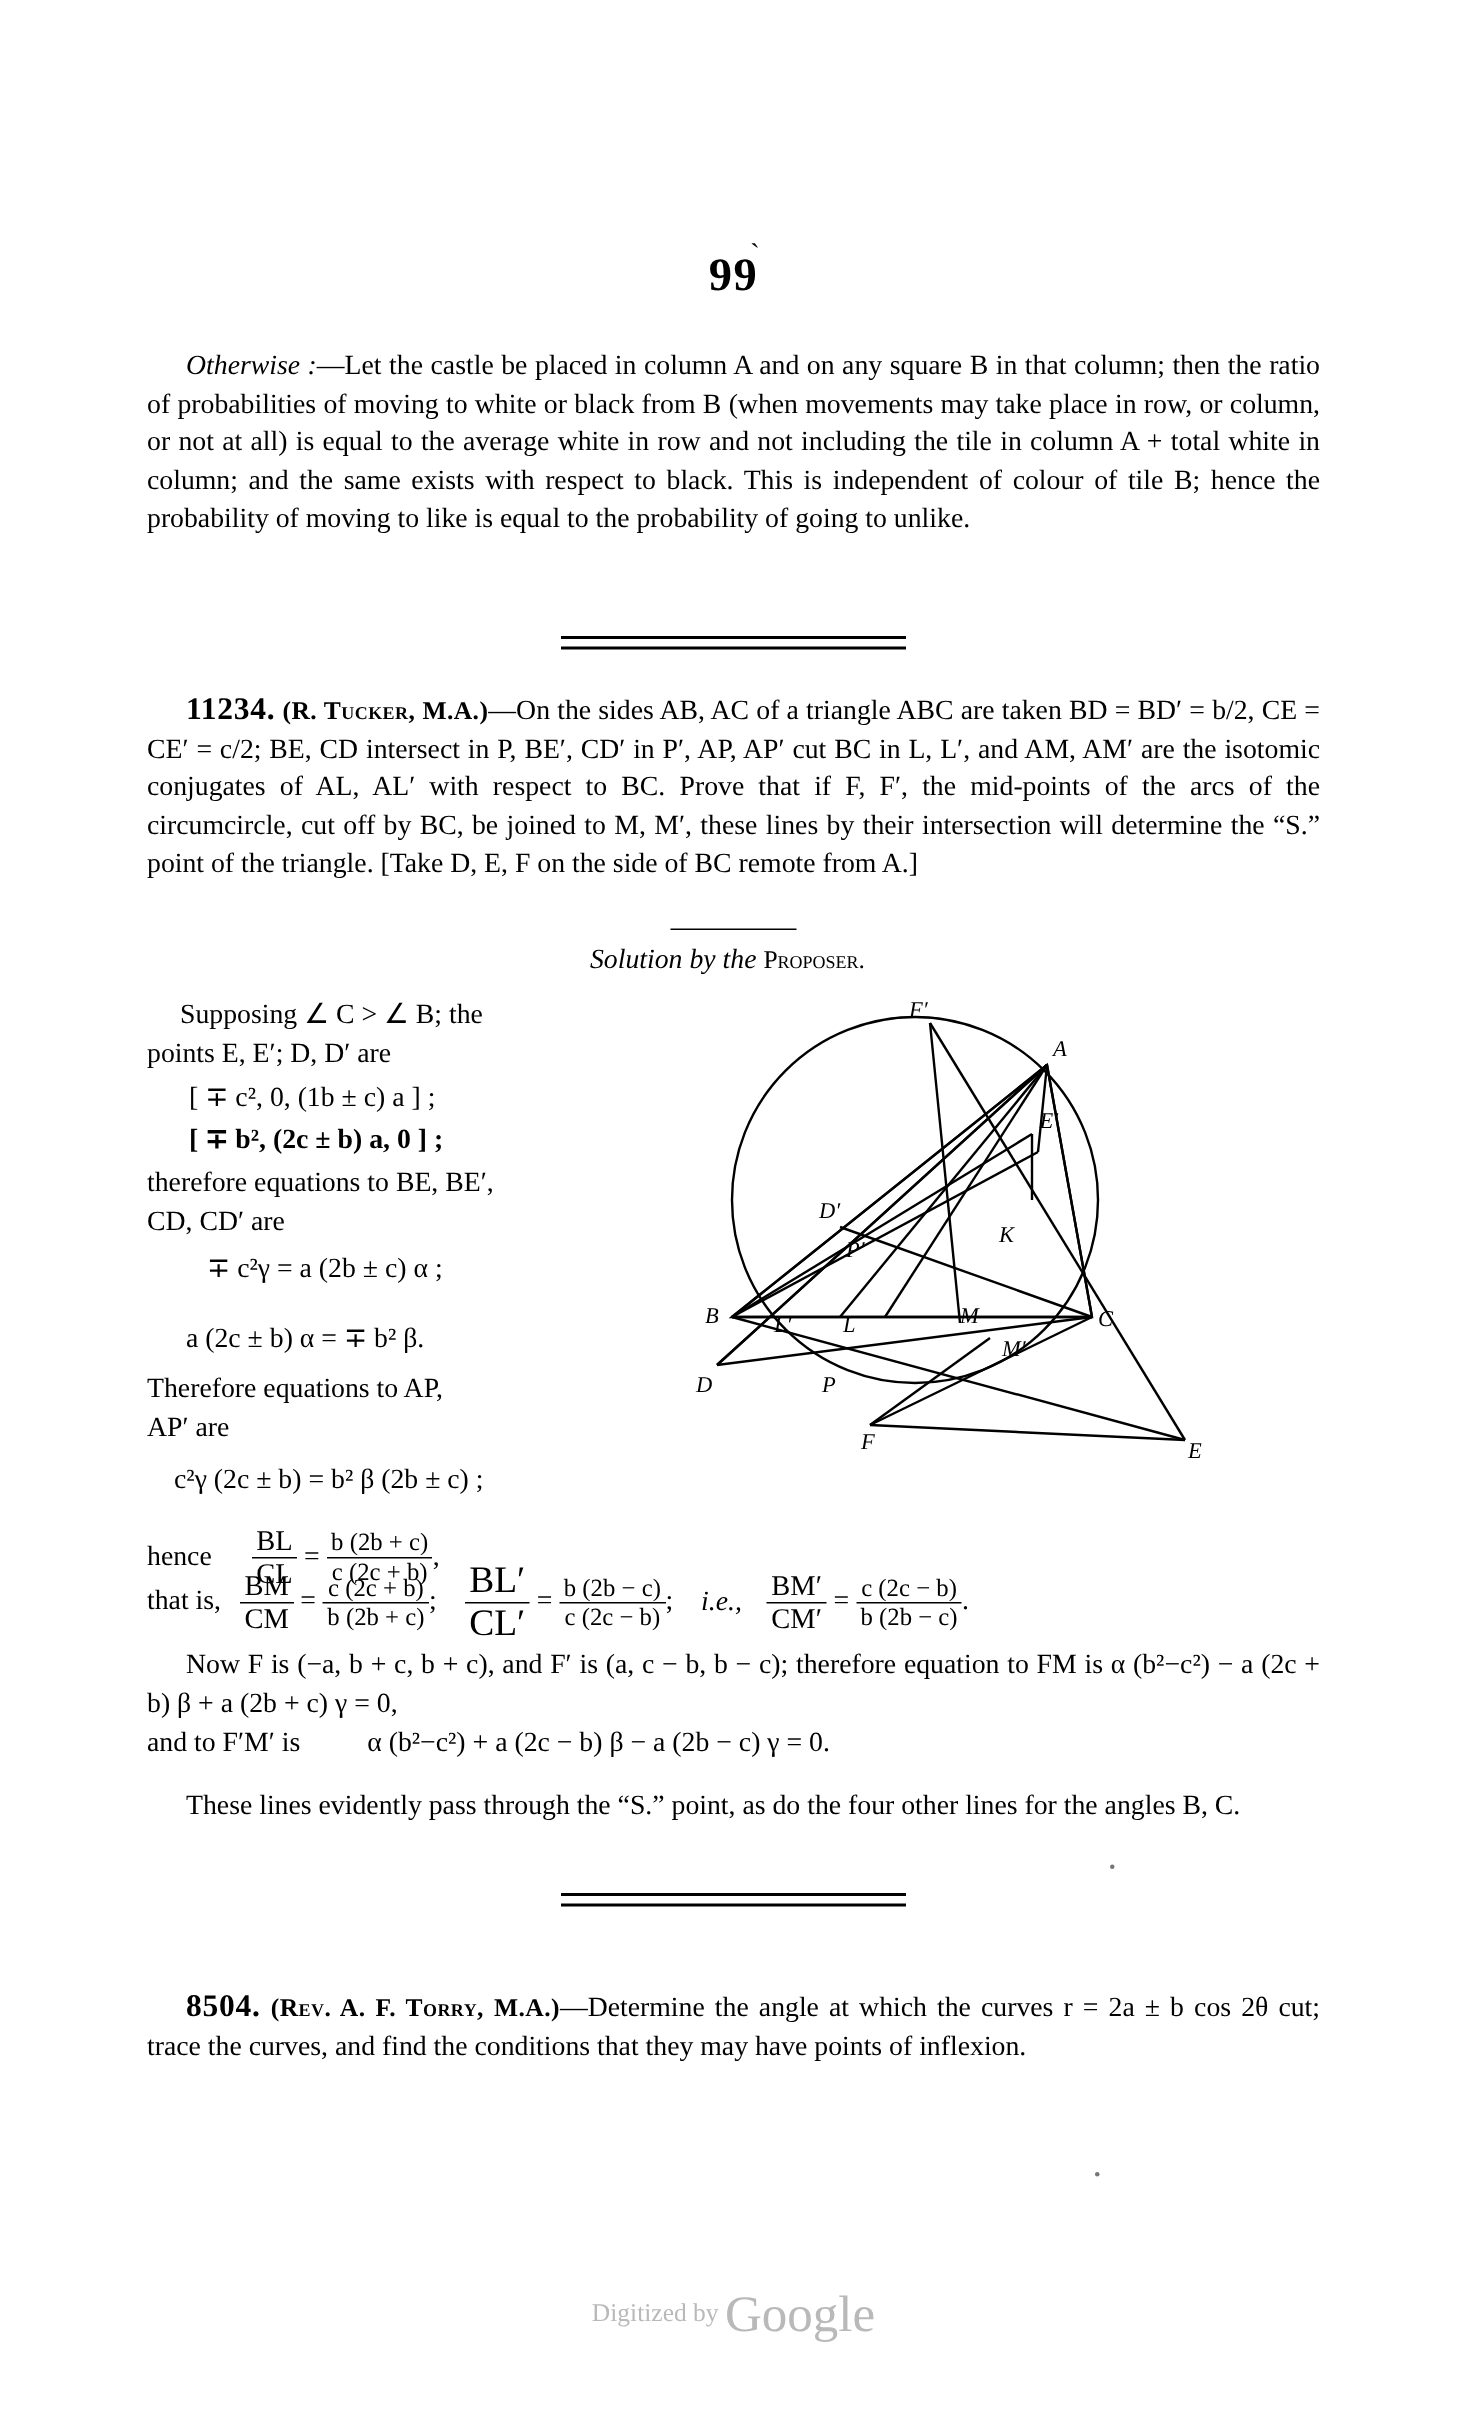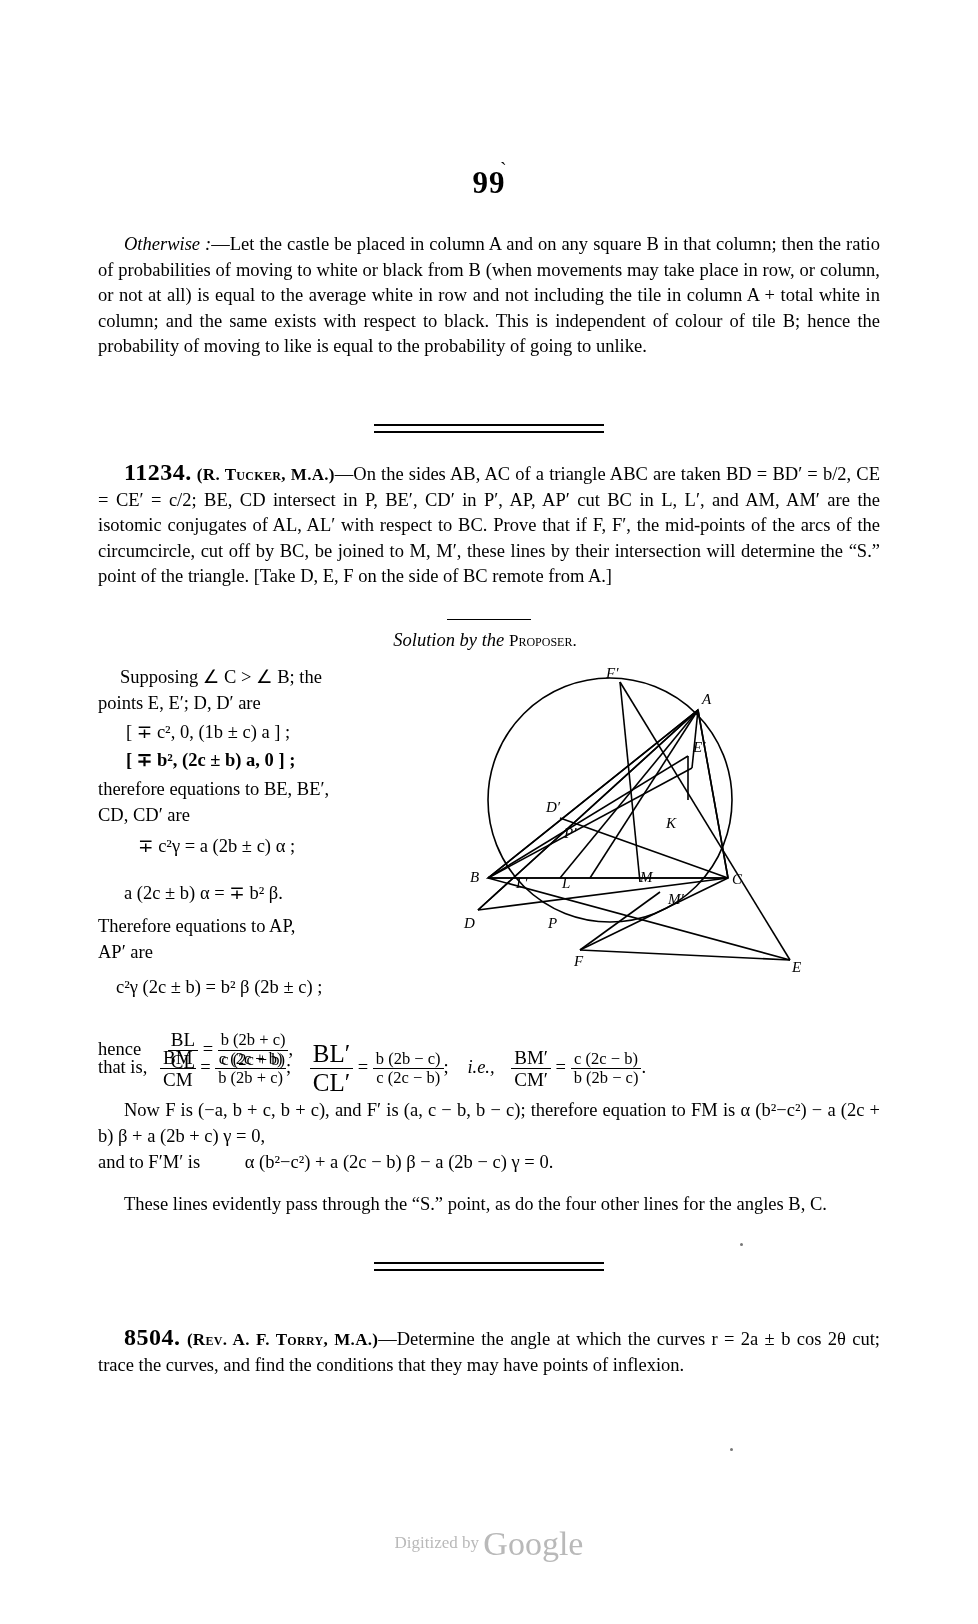--- a/index.html
+++ b/index.html
@@ -67,21 +67,21 @@
     left: 374px;
   }
   .rule-short {
     position: absolute;
     width: 84px;
     border-top: 1.6px solid #000;
     left: 447px;
   }
   .prob-num {
     font-weight: bold;
-    font-size: 24px;
+    font-size: 21px;
     letter-spacing: .5px;
   }
   .sol-head {
     position: absolute;
     left: 0; width: 970px;
     text-align: center;
     font-size: 18.5px;
     font-style: italic;
   }
   .sol-head .nm {
@@ -171,21 +171,21 @@
     <p class="mline">points E, E′; D, D′ are</p>
     <p class="mline" style="padding-left:28px;margin-top:4px;">[ ∓ c², 0, (1b ± c) a ] ;</p>
     <p class="mline" style="padding-left:28px;margin-top:2px;font-weight:bold;">[ ∓ b², (2c ± b) a, 0 ] ;</p>
     <p class="mline" style="margin-top:4px;">therefore equations to BE, BE′,</p>
     <p class="mline">CD, CD′ are</p>
     <p class="mline" style="padding-left:40px;margin-top:6px;">∓ c²γ = a (2b ± c) α ;</p>
     <p class="mline" style="padding-left:26px;margin-top:21px;">a (2c ± b) α = ∓ b² β.</p>
     <p class="mline" style="margin-top:8px;">Therefore   equations   to   AP,</p>
     <p class="mline">AP′ are</p>
     <p class="mline" style="padding-left:18px;margin-top:10px;">c²γ (2c ± b) = b² β (2b ± c) ;</p>
-    <p class="mline" style="margin-top:28px;">
+    <p class="mline" style="margin-top:16px;">
       <span>hence</span>
       <span class="frac" style="font-size:19px;margin-left:22px;">
         <span class="num">BL</span>
         <span class="den">CL</span>
       </span>
       <span>=</span>
       <span class="frac">
         <span class="num">b (2b + c)</span>
         <span class="den">c (2c + b)</span>
       </span><span>,</span>

